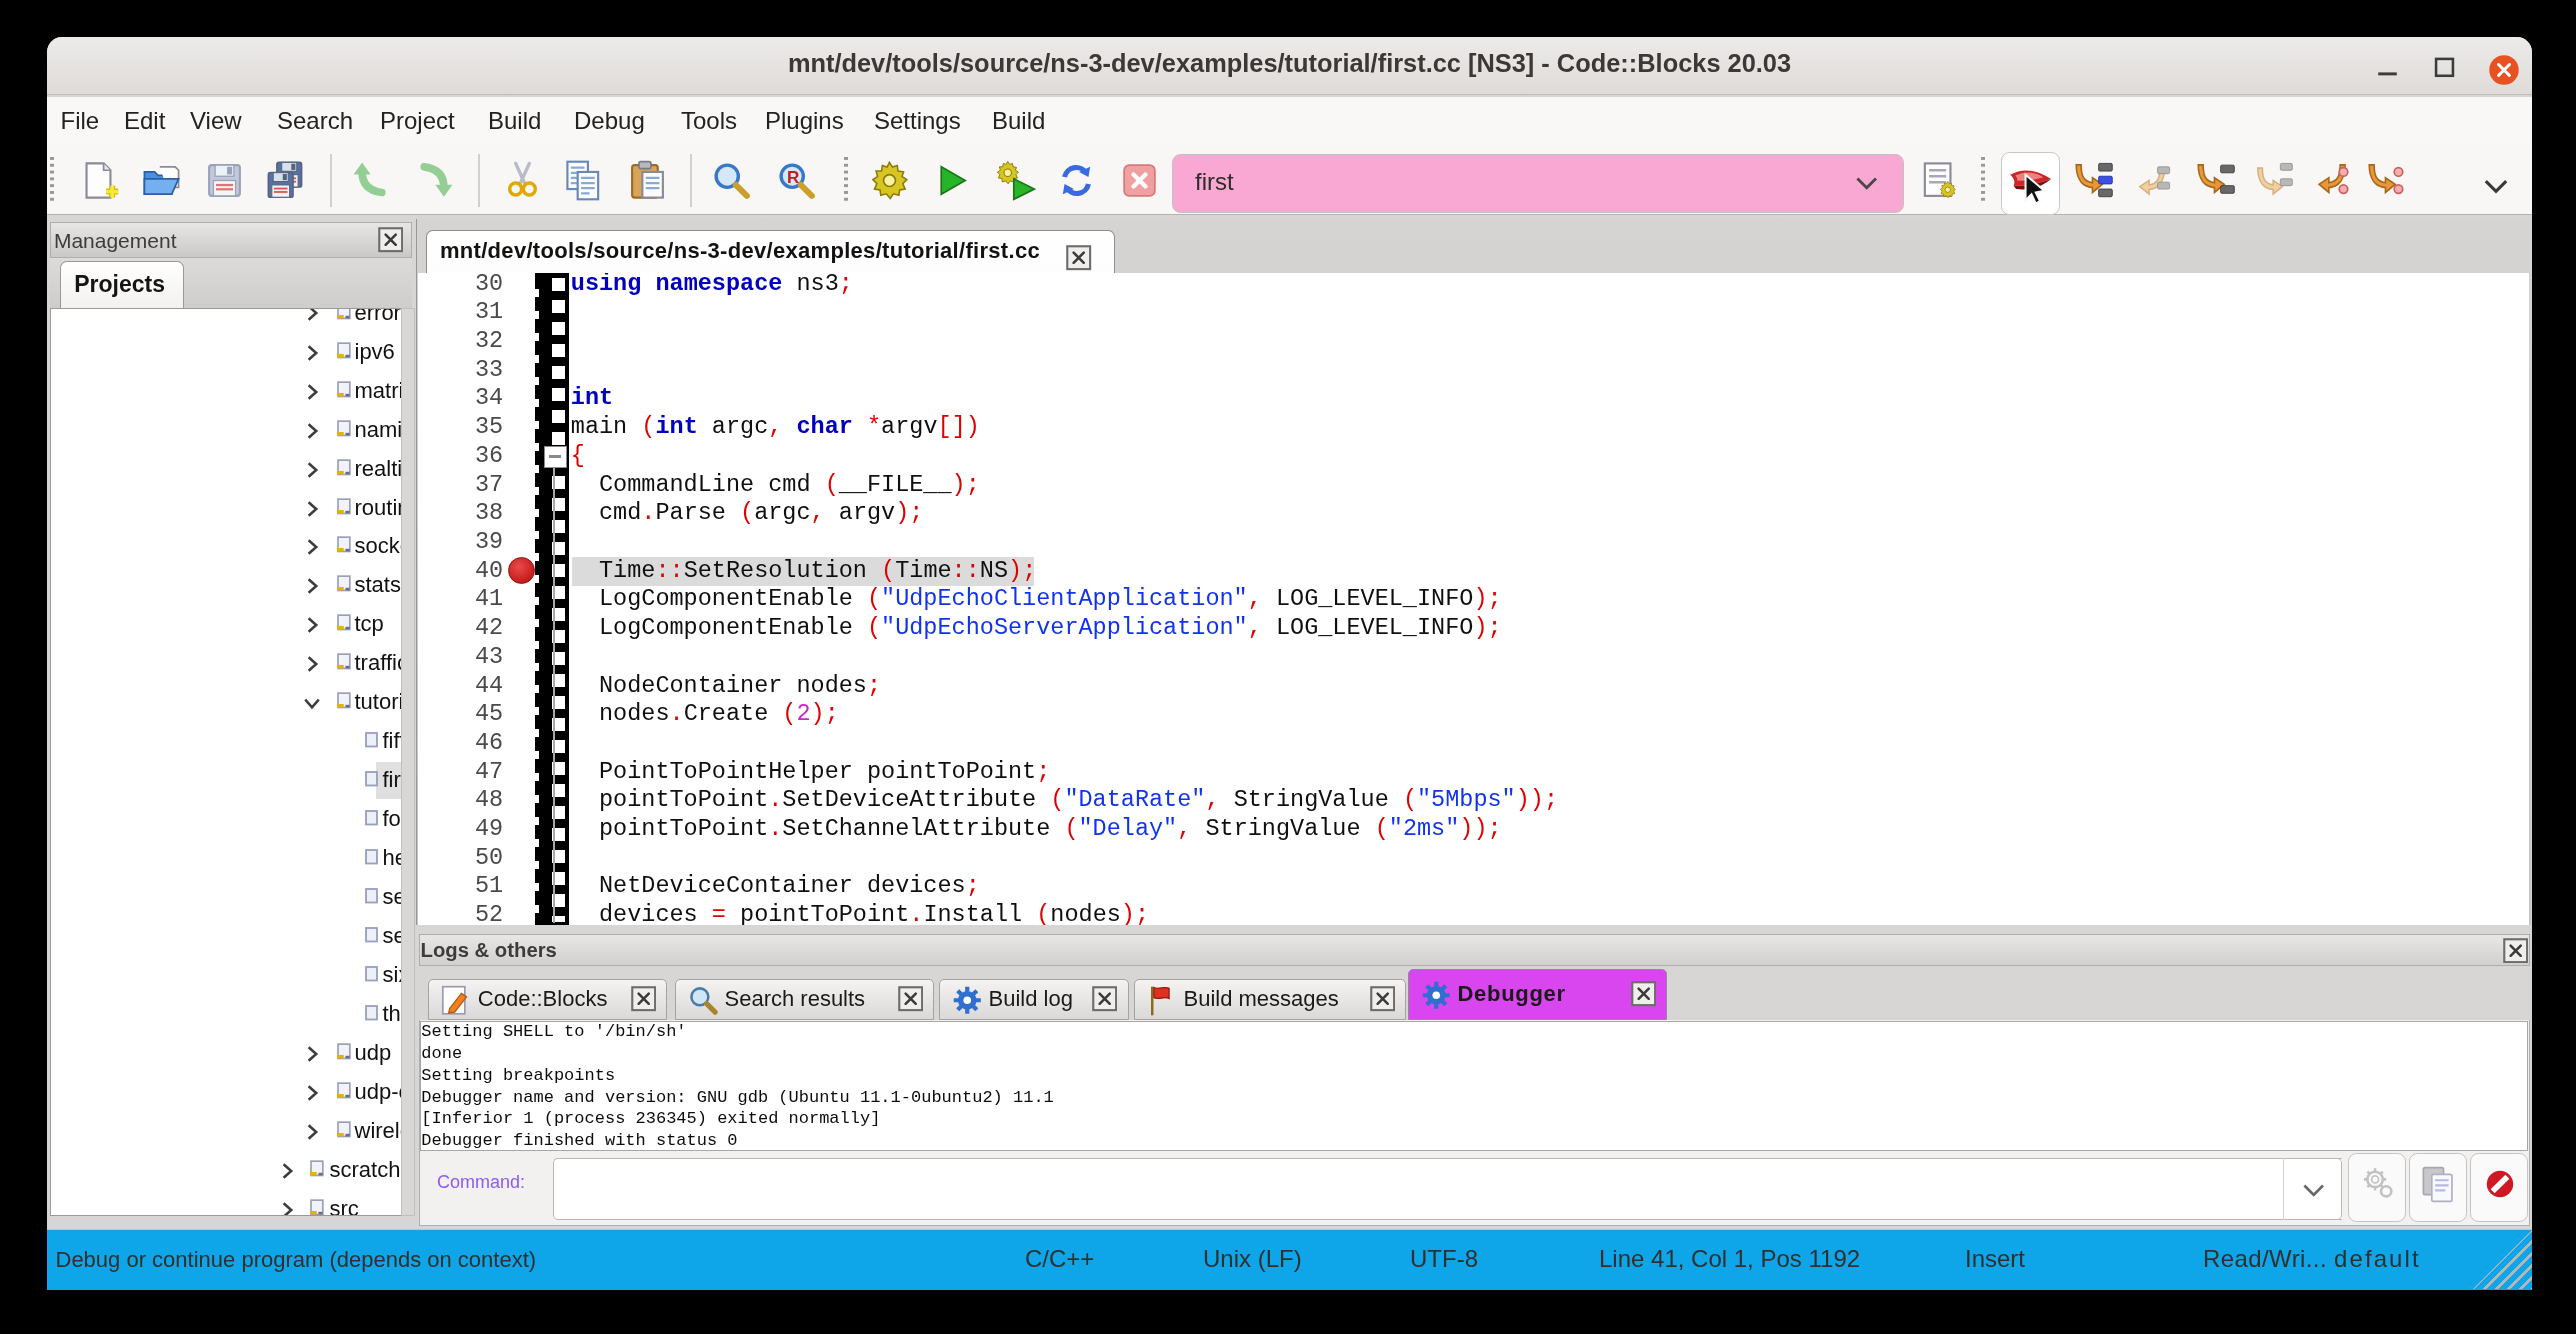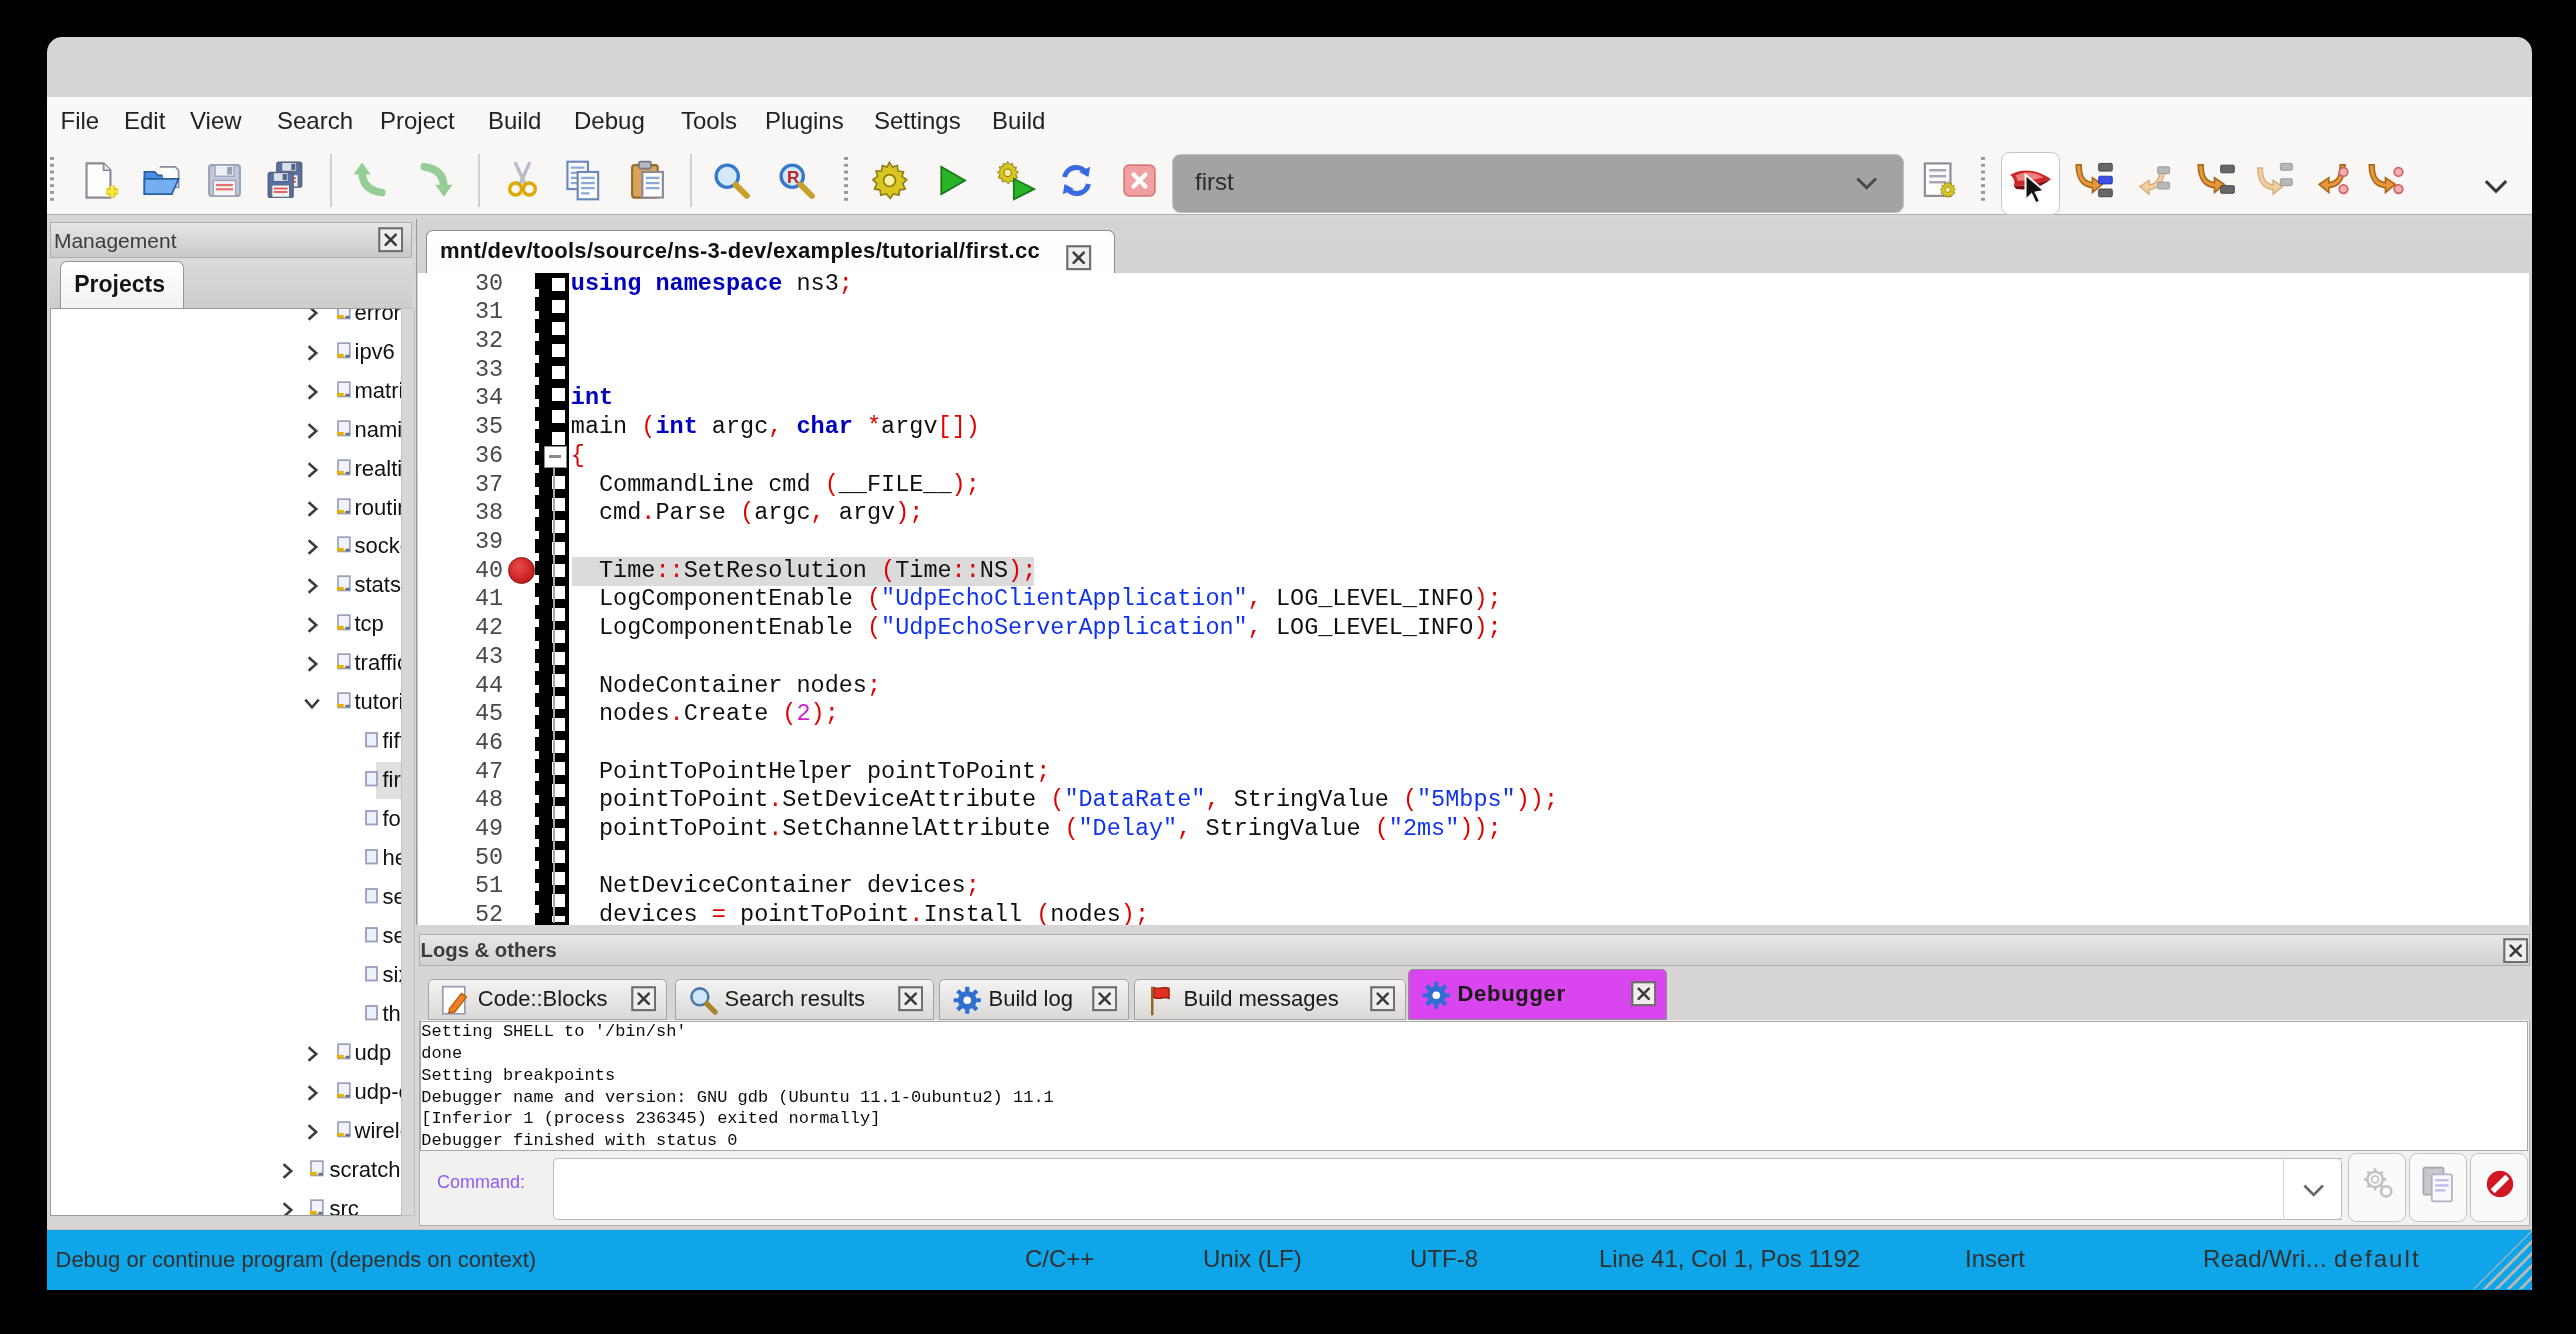--- a/index.html
+++ b/index.html
@@ -18,21 +18,21 @@
   #menubar span { position:absolute; top:10.2px; font-size:24px; color:#242220; }
   
   #toolbar { position:absolute; left:0; top:108px; width:2485px; height:70px;
     background:#f8f7f6; border-bottom:1.7px solid #b4b2b0; }
   .grip { position:absolute; top:12px; width:8.5px; height:47px;
     background:repeating-linear-gradient(#9a9896 0 2.5px, transparent 2.5px 6.8px);
     background-size:4.2px 6.8px; background-repeat:repeat-y; }
   .tsep { position:absolute; top:8.5px; width:1.7px; height:53px; background:#d2d0ce; }
   .ticon { position:absolute; top:22px; }
   #combo { position:absolute; left:1125px; top:8.5px; width:732px; height:59px;
-    background:#a3a3a3; border:1.7px solid #c3c1bf; border-radius:8.5px; }
+    background:#f9a8d4; border:1.7px solid #c3c1bf; border-radius:8.5px; }
   #combo .txt { position:absolute; left:22px; top:13.5px; font-size:24px; color:#2e2c2a; }
   #combo .chev { position:absolute; right:24px; top:20.3px; }
   #dbgbtn { position:absolute; left:1954px; top:6.8px; width:59px; height:63px;
     background:#fff; border:1.7px solid #c8c6c4; border-radius:8.5px; }
   
   #mgmt { position:absolute; left:2.5px; top:185px; width:366px; height:1007px; }
   #mgmt-cap { position:absolute; left:0; top:0; width:362px; height:36px;
     background:linear-gradient(#e8e6e5,#cbc9c7); border:0.8px solid #b0aeac;}
   #mgmt-cap .t { position:absolute; left:3.4px; top:6px; font-size:21px; color:#3e3c3a; }
   #mgmt-tabs { position:absolute; left:0; top:36px; width:362px; height:51px;
@@ -88,20 +88,33 @@
     border:1.7px solid #c6c4c2; border-radius:8.5px; }
   
   #status { position:absolute; left:0; top:1192px; width:2485px; height:61px;
     background:#0ea5e9; border-top:1.7px solid #c6c4c2; }
   #status span { position:absolute; top:15.2px; font-size:24px; color:#32302e; white-space:nowrap; }
 </style>
 </head>
 <body>
 <div id="win">
 
+  <div id="titlebar">
+    <div id="title">mnt/dev/tools/source/ns-3-dev/examples/tutorial/first.cc [NS3] - Code::Blocks 20.03</div>
+    <svg class="tbtn" style="left:2327px; top:16px" width="27" height="27" viewBox="0 0 32 32">
+      <rect x="5" y="23" width="22" height="3.5" fill="#3b3b3b"></rect>
+    </svg>
+    <svg class="tbtn" style="left:2384px; top:16px" width="27" height="27" viewBox="0 0 32 32">
+      <rect x="6" y="7" width="20" height="20" fill="none" stroke="#3b3b3b" stroke-width="3"></rect>
+    </svg>
+    <svg class="tbtn" style="left:2441px; top:17px" width="32" height="32" viewBox="0 0 38 38">
+      <circle cx="19" cy="19" r="17.5" fill="#e85223"></circle>
+      <path d="M12.5 12.5 L25.5 25.5 M25.5 12.5 L12.5 25.5" stroke="#fff" stroke-width="3.6" stroke-linecap="round"></path>
+    </svg>
+  </div>
 
   <div id="menubar">
     <span style="left:13.5px">File</span>
     <span style="left:77px">Edit</span>
     <span style="left:143px">View</span>
     <span style="left:230px">Search</span>
     <span style="left:333px">Project</span>
     <span style="left:441px">Build</span>
     <span style="left:527px">Debug</span>
     <span style="left:634px">Tools</span>

